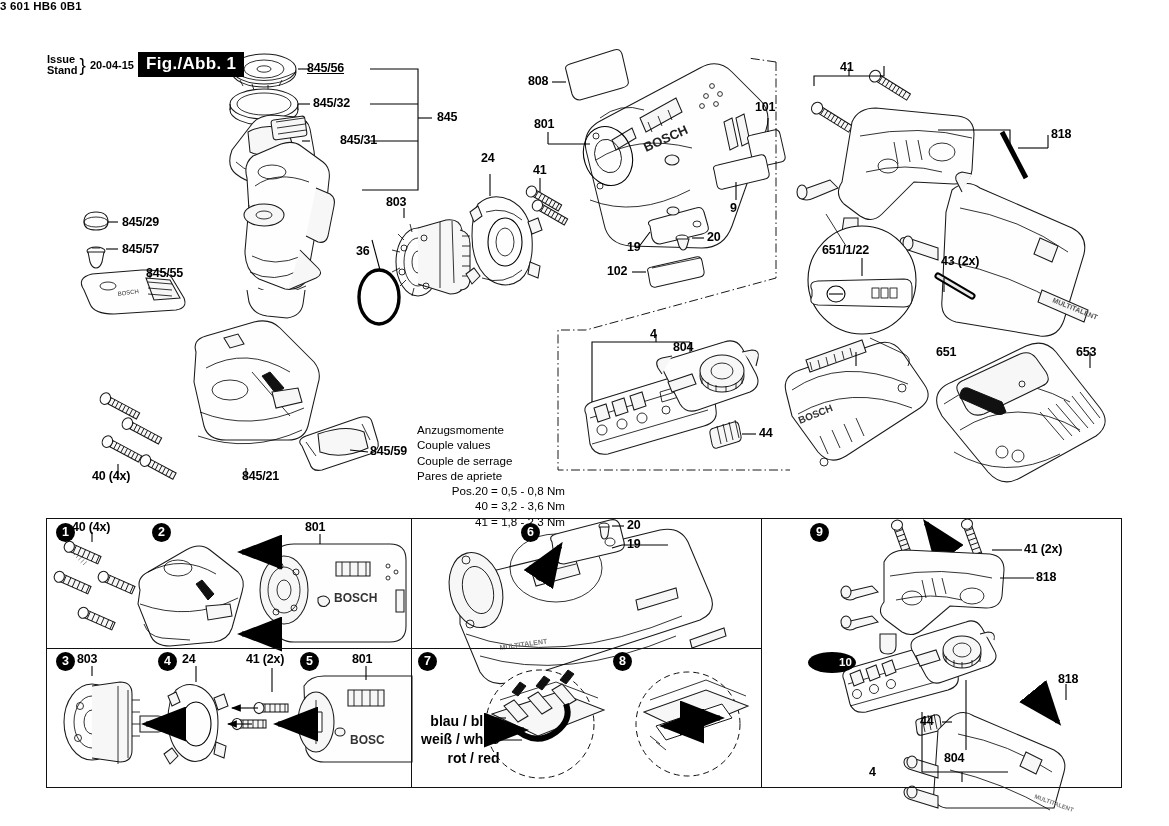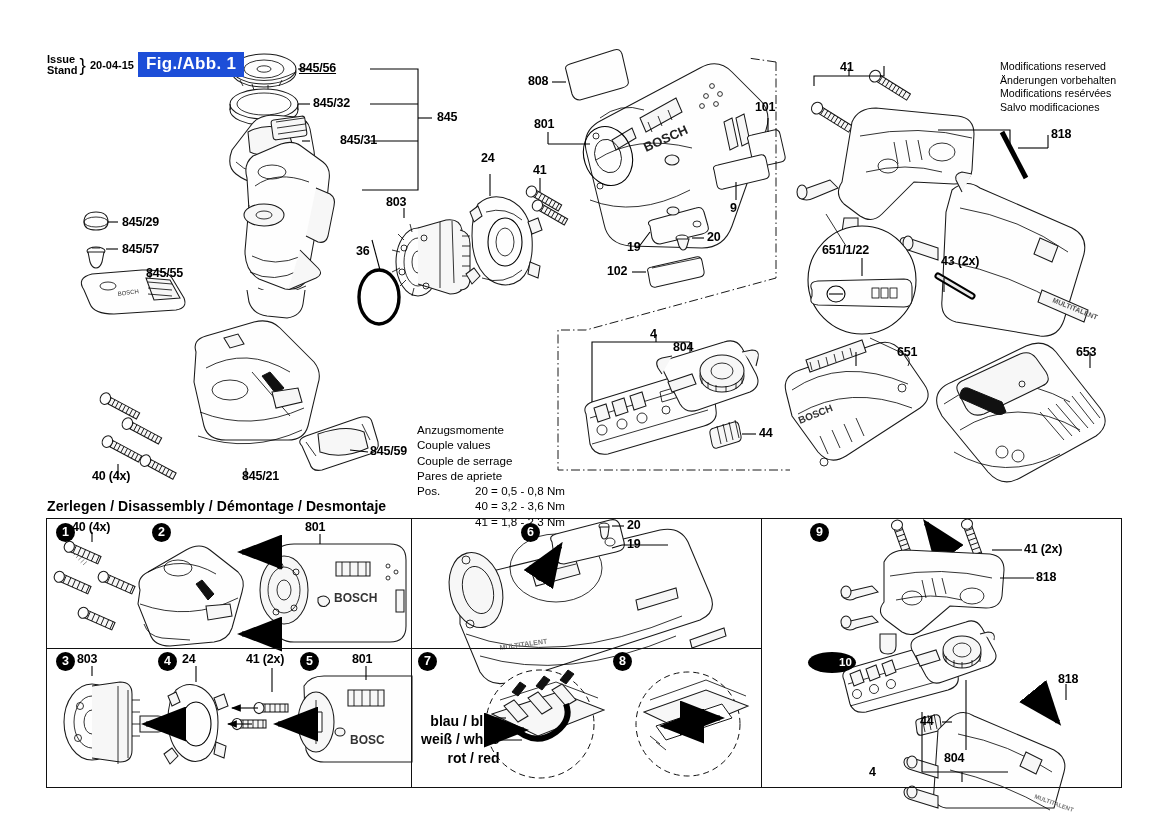--- a/index.html
+++ b/index.html
@@ -31,38 +31,38 @@
   #issuewrap{
     position:absolute;left:47px;top:54px;
     display:flex;align-items:center;gap:2px;
     font-size:11px;font-weight:bold;line-height:1.0;
   }
   #issuewrap .two{display:flex;flex-direction:column;}
   #issuewrap .brace{font-size:19px;font-weight:normal;line-height:.85;margin:0 1px 0 0;}
   #issuewrap .date{font-size:11px;font-weight:bold;padding-left:1px;}
   #figbox{
     position:absolute;left:138px;top:52px;
-    background:#1d4ed8;color:#fff;
+    background:#000000;color:#fff;
     font-size:17px;font-weight:bold;
     padding:2px 8px 3px 8px;
     letter-spacing:.3px;
   }
   
   #mods{
     position:absolute;left:1000px;top:60px;
     font-size:10.6px;font-weight:normal;line-height:1.28;
     white-space:nowrap;
   }
   
   #torque{
     position:absolute;left:417px;top:422px;
     font-size:11.6px;line-height:1.32;white-space:nowrap;
   }
   #torque .row{display:flex;}
-  #torque .k{width:58px;}
+  #torque .k{width:58px;text-align:right;}
   
   #distitle{
     position:absolute;left:47px;top:498px;
     font-size:14px;font-weight:bold;letter-spacing:.1px;
   }
   
   #panels{
     position:absolute;left:46px;top:518px;
     width:1076px;height:270px;
     border:1.6px solid #111;
@@ -729,36 +729,31 @@
       <path d="M1000 578 L1034 578" class="lead"></path>
       <path d="M992 550 L1022 550" class="lead"></path>
       <path d="M1066 700 L1066 684" class="lead"></path>
       <path d="M942 722 L952 722" class="lead"></path>
       <path d="M922 712 L922 772 L1008 772" class="lead"></path>
       <path d="M962 772 L962 782" class="lead"></path>
       <path d="M966 680 L966 750" class="lead"></path>
     </g>
   </svg>
 
+  <div id="partno">3 601 HB6 0B1</div>
   <div id="issuewrap">
     <div class="two">
       <span>Issue</span>
       <span>Stand</span>
     </div>
     <span class="brace">}</span>
     <span class="date">20-04-15</span>
   </div>
   <div id="figbox">Fig./Abb. 1</div>
 
-  <div id="mods">
-    <div>Modifications reserved</div>
-    <div>Änderungen vorbehalten</div>
-    <div>Modifications resérvées</div>
-    <div>Salvo modificaciones</div>
-  </div>
 
   <div id="torque">
     <div>Anzugsmomente</div>
     <div>Couple values</div>
     <div>Couple de serrage</div>
     <div>Pares de apriete</div>
     <div class="row">
       <span class="k">Pos.</span>
       <span>20 =</span>
       <span>&nbsp;</span>
@@ -771,21 +766,21 @@
       <span>3,2 - 3,6 Nm</span>
     </div>
     <div class="row">
       <span class="k"></span>
       <span>41 =</span>
       <span>&nbsp;</span>
       <span>1,8 - 2,3 Nm</span>
     </div>
   </div>
 
-  <div class="lbl" style="left:299px;top:62px;text-decoration:underline;">845/56</div>
+  <div class="lbl" style="left:307px;top:62px;text-decoration:underline;">845/56</div>
   <div class="lbl" style="left:313px;top:97px;">845/32</div>
   <div class="lbl" style="left:340px;top:134px;">845/31</div>
   <div class="lbl" style="left:437px;top:111px;">845</div>
 
   <div class="lbl" style="left:122px;top:216px;">845/29</div>
   <div class="lbl" style="left:122px;top:243px;">845/57</div>
   <div class="lbl" style="left:146px;top:267px;">845/55</div>
 
   <div class="lbl" style="left:92px;top:470px;">40 (4x)</div>
   <div class="lbl" style="left:206px;top:470px;margin-left:36px;">845/21</div>
@@ -805,24 +800,23 @@
   <div class="lbl" style="left:607px;top:265px;">102</div>
 
   <div class="lbl" style="left:840px;top:61px;">41</div>
   <div class="lbl" style="left:1051px;top:128px;">818</div>
   <div class="lbl" style="left:929px;top:255px;margin-left:12px;">43 (2x)</div>
   <div class="lbl" style="left:822px;top:244px;">651/1/22</div>
 
   <div class="lbl" style="left:650px;top:328px;">4</div>
   <div class="lbl" style="left:673px;top:341px;">804</div>
   <div class="lbl" style="left:759px;top:427px;">44</div>
-  <div class="lbl" style="left:897px;top:346px;">651</div>
+  <div class="lbl" style="left:936px;top:346px;">651</div>
   <div class="lbl" style="left:1076px;top:346px;">653</div>
 
-  <div id="distitle">Zerlegen / Disassembly / Démontage / Desmontaje</div>
 
   <div id="panels">
     <div class="vline" style="left:364px;"></div>
     <div class="vline" style="left:714px;"></div>
     <div class="hline" style="top:129px;width:364px;"></div>
     <div class="hline" style="left:364px;top:129px;width:350px;"></div>
   </div>
 
   <div class="step" style="left:56px;top:523px;">1</div>
   <div class="step" style="left:152px;top:523px;">2</div>

